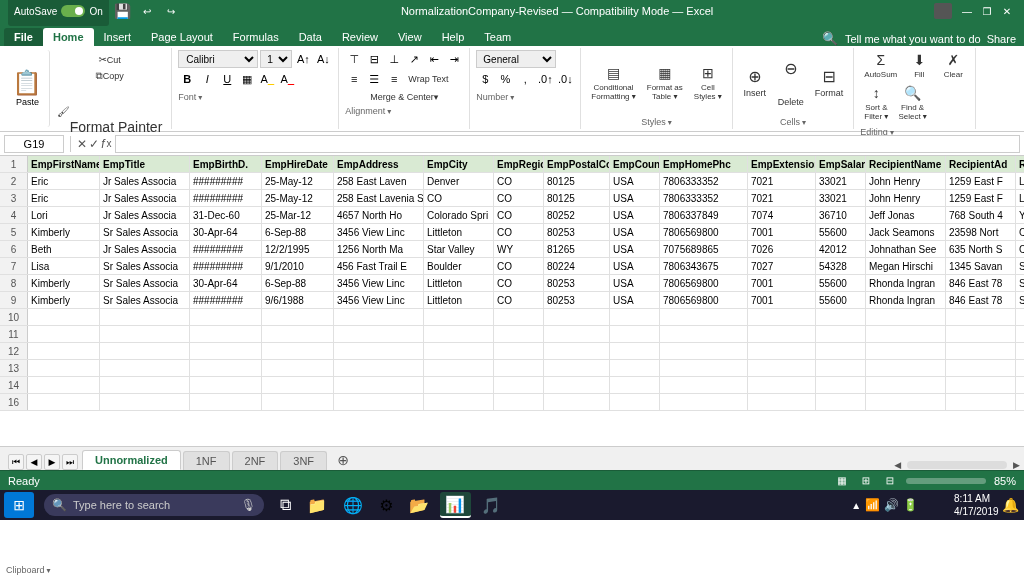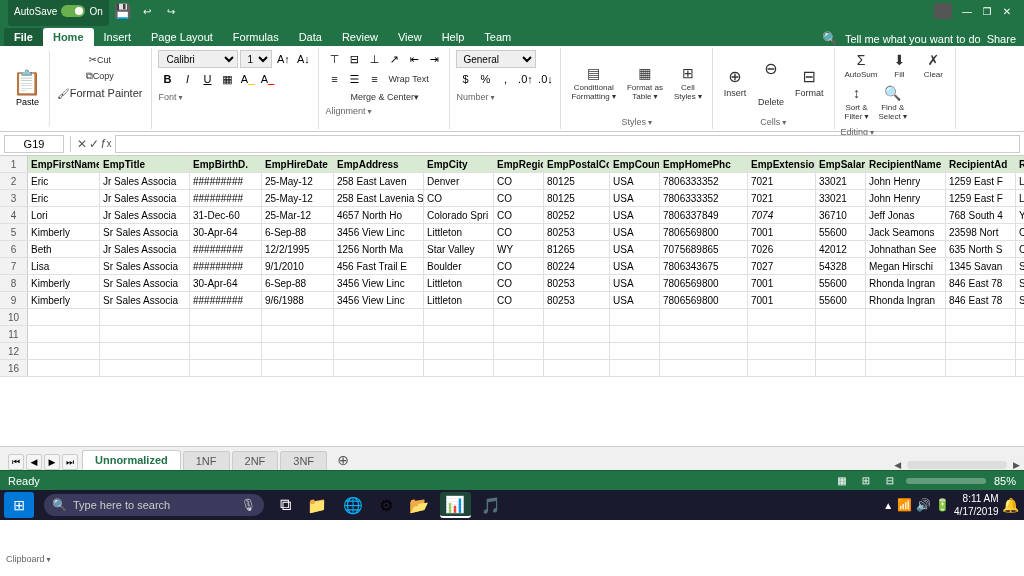--- a/index.html
+++ b/index.html
@@ -323,39 +323,40 @@
       height: 22px;
       width: 220px;
       display: flex;
       align-items: center;
       padding: 0 8px;
       gap: 6px;
       color: #ccc;
       font-size: 11px;
     }
     #taskbar-right { display: flex; align-items: center; gap: 4px; color: white; font-size: 10px; }
-    #clock { text-align: right; line-height: 1.3; }
+    #clock { text-align: left; line-height: 1.3; margin-left: 32px; }
     #systray { display: flex; align-items: center; gap: 4px; }
 
     
   </style>
 </head>
 <body>
 
 <div id="title-bar">
   <div id="title-bar-left">
     <div id="autosave">
       <span>AutoSave</span>
       <span class="toggle-on"></span>
       <span>On</span>
     </div>
     <div style="color:white;font-size:14px;cursor:pointer;">💾</div>
     <div class="title-btn">↩</div>
     <div class="title-btn">↪</div>
   </div>
+  <div id="title-bar-center">NormalizationCompany-Revised — Compatibility Mode — Excel</div>
   <div id="title-bar-right">
     <div style="width:18px;height:16px;background:#555;border-radius:2px;margin-right:4px;"></div>
     <div class="title-btn">—</div>
     <div class="title-btn">❐</div>
     <div class="title-btn close">✕</div>
   </div>
 </div>
 
 <div id="ribbon-tabs">
   <div class="ribbon-tab" style="background:#1a5c38;color:white;font-weight:600;">File</div>
@@ -379,24 +380,24 @@
 
   <div class="ribbon-group clipboard-group" style="flex-direction:row;align-items:stretch;min-width:90px;">
     <div class="paste-btn">
       <div class="paste-icon">📋</div>
       <div class="paste-label">Paste</div>
     </div>
     <div style="display:flex;flex-direction:column;justify-content:space-between;padding:2px 0;">
       <div class="clipboard-btns">
         <div class="ribbon-btn-sm">✂ <span style="font-size:9px;">Cut</span></div>
         <div class="ribbon-btn-sm">⧉ <span style="font-size:9px;">Copy</span></div>
-        <div class="ribbon-btn-sm">🖌 <span style="font-size:11px;">Format Painter</span></div>
-      </div>
-    </div>
-    <div class="ribbon-group-label" style="position:absolute;bottom:12px;font-size:9px;color:#666;">
+        <div class="ribbon-btn-sm">🖌 <span style="font-size:14px;margin-top:32px;">Format Painter</span></div>
+      </div>
+    </div>
+    <div class="ribbon-group-label" style="position:absolute;bottom:1px;font-size:9px;color:#666;">
       <span>Clipboard</span>
         <span class="rg-expand">▾</span>
     </div>
   </div>
 
   <div class="ribbon-group" style="min-width:140px;align-items:flex-start;">
     <div class="font-row">
       <select class="font-select">
         <option>Calibri</option>
       </select>
@@ -610,21 +611,21 @@
         <div class="cell" style="width: 72px;">Lori</div>
         <div class="cell" style="width: 90px;">Jr Sales Associa</div>
         <div class="cell" style="width: 72px;">31-Dec-60</div>
         <div class="cell" style="width: 72px;">25-Mar-12</div>
         <div class="cell" style="width: 90px;">4657 North Ho</div>
         <div class="cell" style="width: 70px;">Colorado Spri</div>
         <div class="cell" style="width: 50px;">CO</div>
         <div class="cell" style="width: 66px;">80252</div>
         <div class="cell" style="width: 50px;">USA</div>
         <div class="cell" style="width: 88px;">7806337849</div>
-        <div class="cell" style="width: 68px; font-style: italic;">7074</div>
+        <div class="cell" style="width: 68px;">7074</div>
         <div class="cell" style="width: 50px;">36710</div>
         <div class="cell" style="width: 80px;">Jeff Jonas</div>
         <div class="cell" style="width: 70px;">768 South 4</div>
         <div class="cell" style="width: 80px;">Yuma</div>
       </div>
       <div class="sheet-row">
         <div class="row-num">5</div>
         <div class="cell" style="width: 72px;">Kimberly</div>
         <div class="cell" style="width: 90px;">Sr Sales Associa</div>
         <div class="cell" style="width: 72px;">30-Apr-64</div>
@@ -761,20 +762,56 @@
         <div class="cell" style="width: 66px;"></div>
         <div class="cell" style="width: 50px;"></div>
         <div class="cell" style="width: 88px;"></div>
         <div class="cell" style="width: 68px;"></div>
         <div class="cell" style="width: 50px;"></div>
         <div class="cell" style="width: 80px;"></div>
         <div class="cell" style="width: 70px;"></div>
         <div class="cell" style="width: 80px;"></div>
       </div>
       <div class="sheet-row">
+        <div class="row-num">13</div>
+        <div class="cell" style="width: 72px;"></div>
+        <div class="cell" style="width: 90px;"></div>
+        <div class="cell" style="width: 72px;"></div>
+        <div class="cell" style="width: 72px;"></div>
+        <div class="cell" style="width: 90px;"></div>
+        <div class="cell" style="width: 70px;"></div>
+        <div class="cell" style="width: 50px;"></div>
+        <div class="cell" style="width: 66px;"></div>
+        <div class="cell" style="width: 50px;"></div>
+        <div class="cell" style="width: 88px;"></div>
+        <div class="cell" style="width: 68px;"></div>
+        <div class="cell" style="width: 50px;"></div>
+        <div class="cell" style="width: 80px;"></div>
+        <div class="cell" style="width: 70px;"></div>
+        <div class="cell" style="width: 80px;"></div>
+      </div>
+      <div class="sheet-row">
+        <div class="row-num">14</div>
+        <div class="cell" style="width: 72px;"></div>
+        <div class="cell" style="width: 90px;"></div>
+        <div class="cell" style="width: 72px;"></div>
+        <div class="cell" style="width: 72px;"></div>
+        <div class="cell" style="width: 90px;"></div>
+        <div class="cell" style="width: 70px;"></div>
+        <div class="cell" style="width: 50px;"></div>
+        <div class="cell" style="width: 66px;"></div>
+        <div class="cell" style="width: 50px;"></div>
+        <div class="cell" style="width: 88px;"></div>
+        <div class="cell" style="width: 68px;"></div>
+        <div class="cell" style="width: 50px;"></div>
+        <div class="cell" style="width: 80px;"></div>
+        <div class="cell" style="width: 70px;"></div>
+        <div class="cell" style="width: 80px;"></div>
+      </div>
+      <div class="sheet-row">
         <div class="row-num">16</div>
         <div class="cell" style="width: 72px;"></div>
         <div class="cell" style="width: 90px;"></div>
         <div class="cell" style="width: 72px;"></div>
         <div class="cell" style="width: 72px;"></div>
         <div class="cell" style="width: 90px;"></div>
         <div class="cell" style="width: 70px;"></div>
         <div class="cell" style="width: 50px;"></div>
         <div class="cell" style="width: 66px;"></div>
         <div class="cell" style="width: 50px;"></div>

